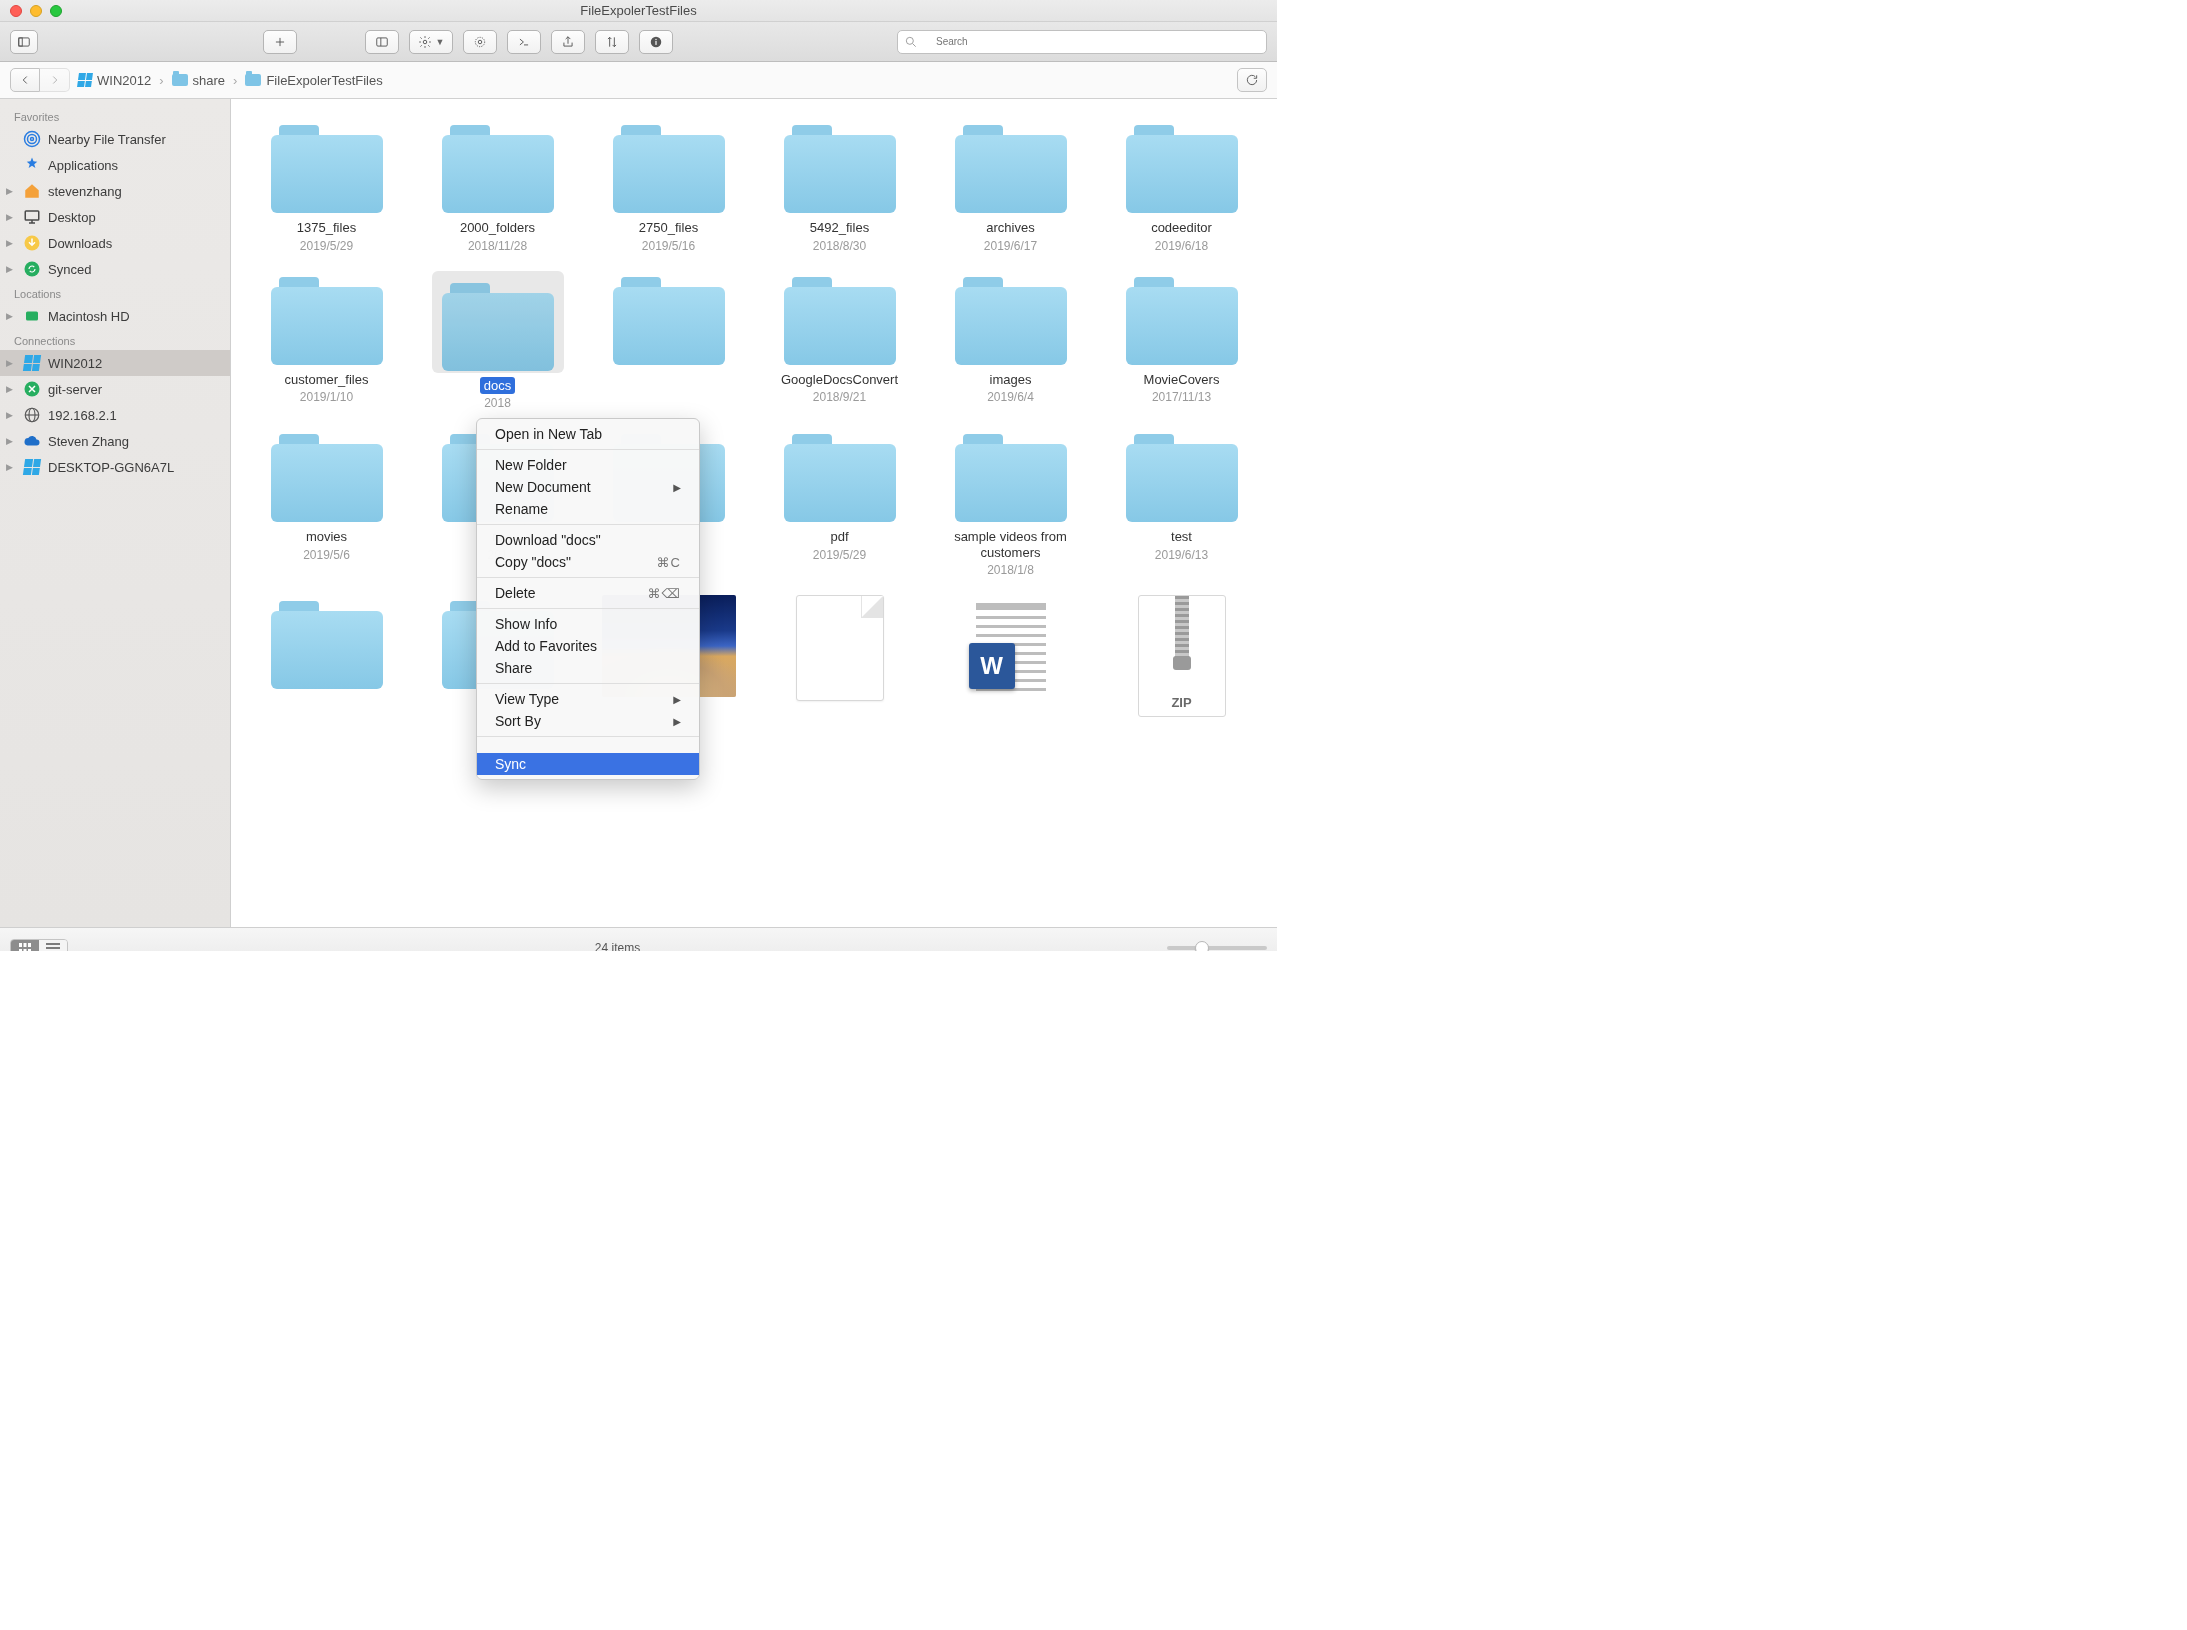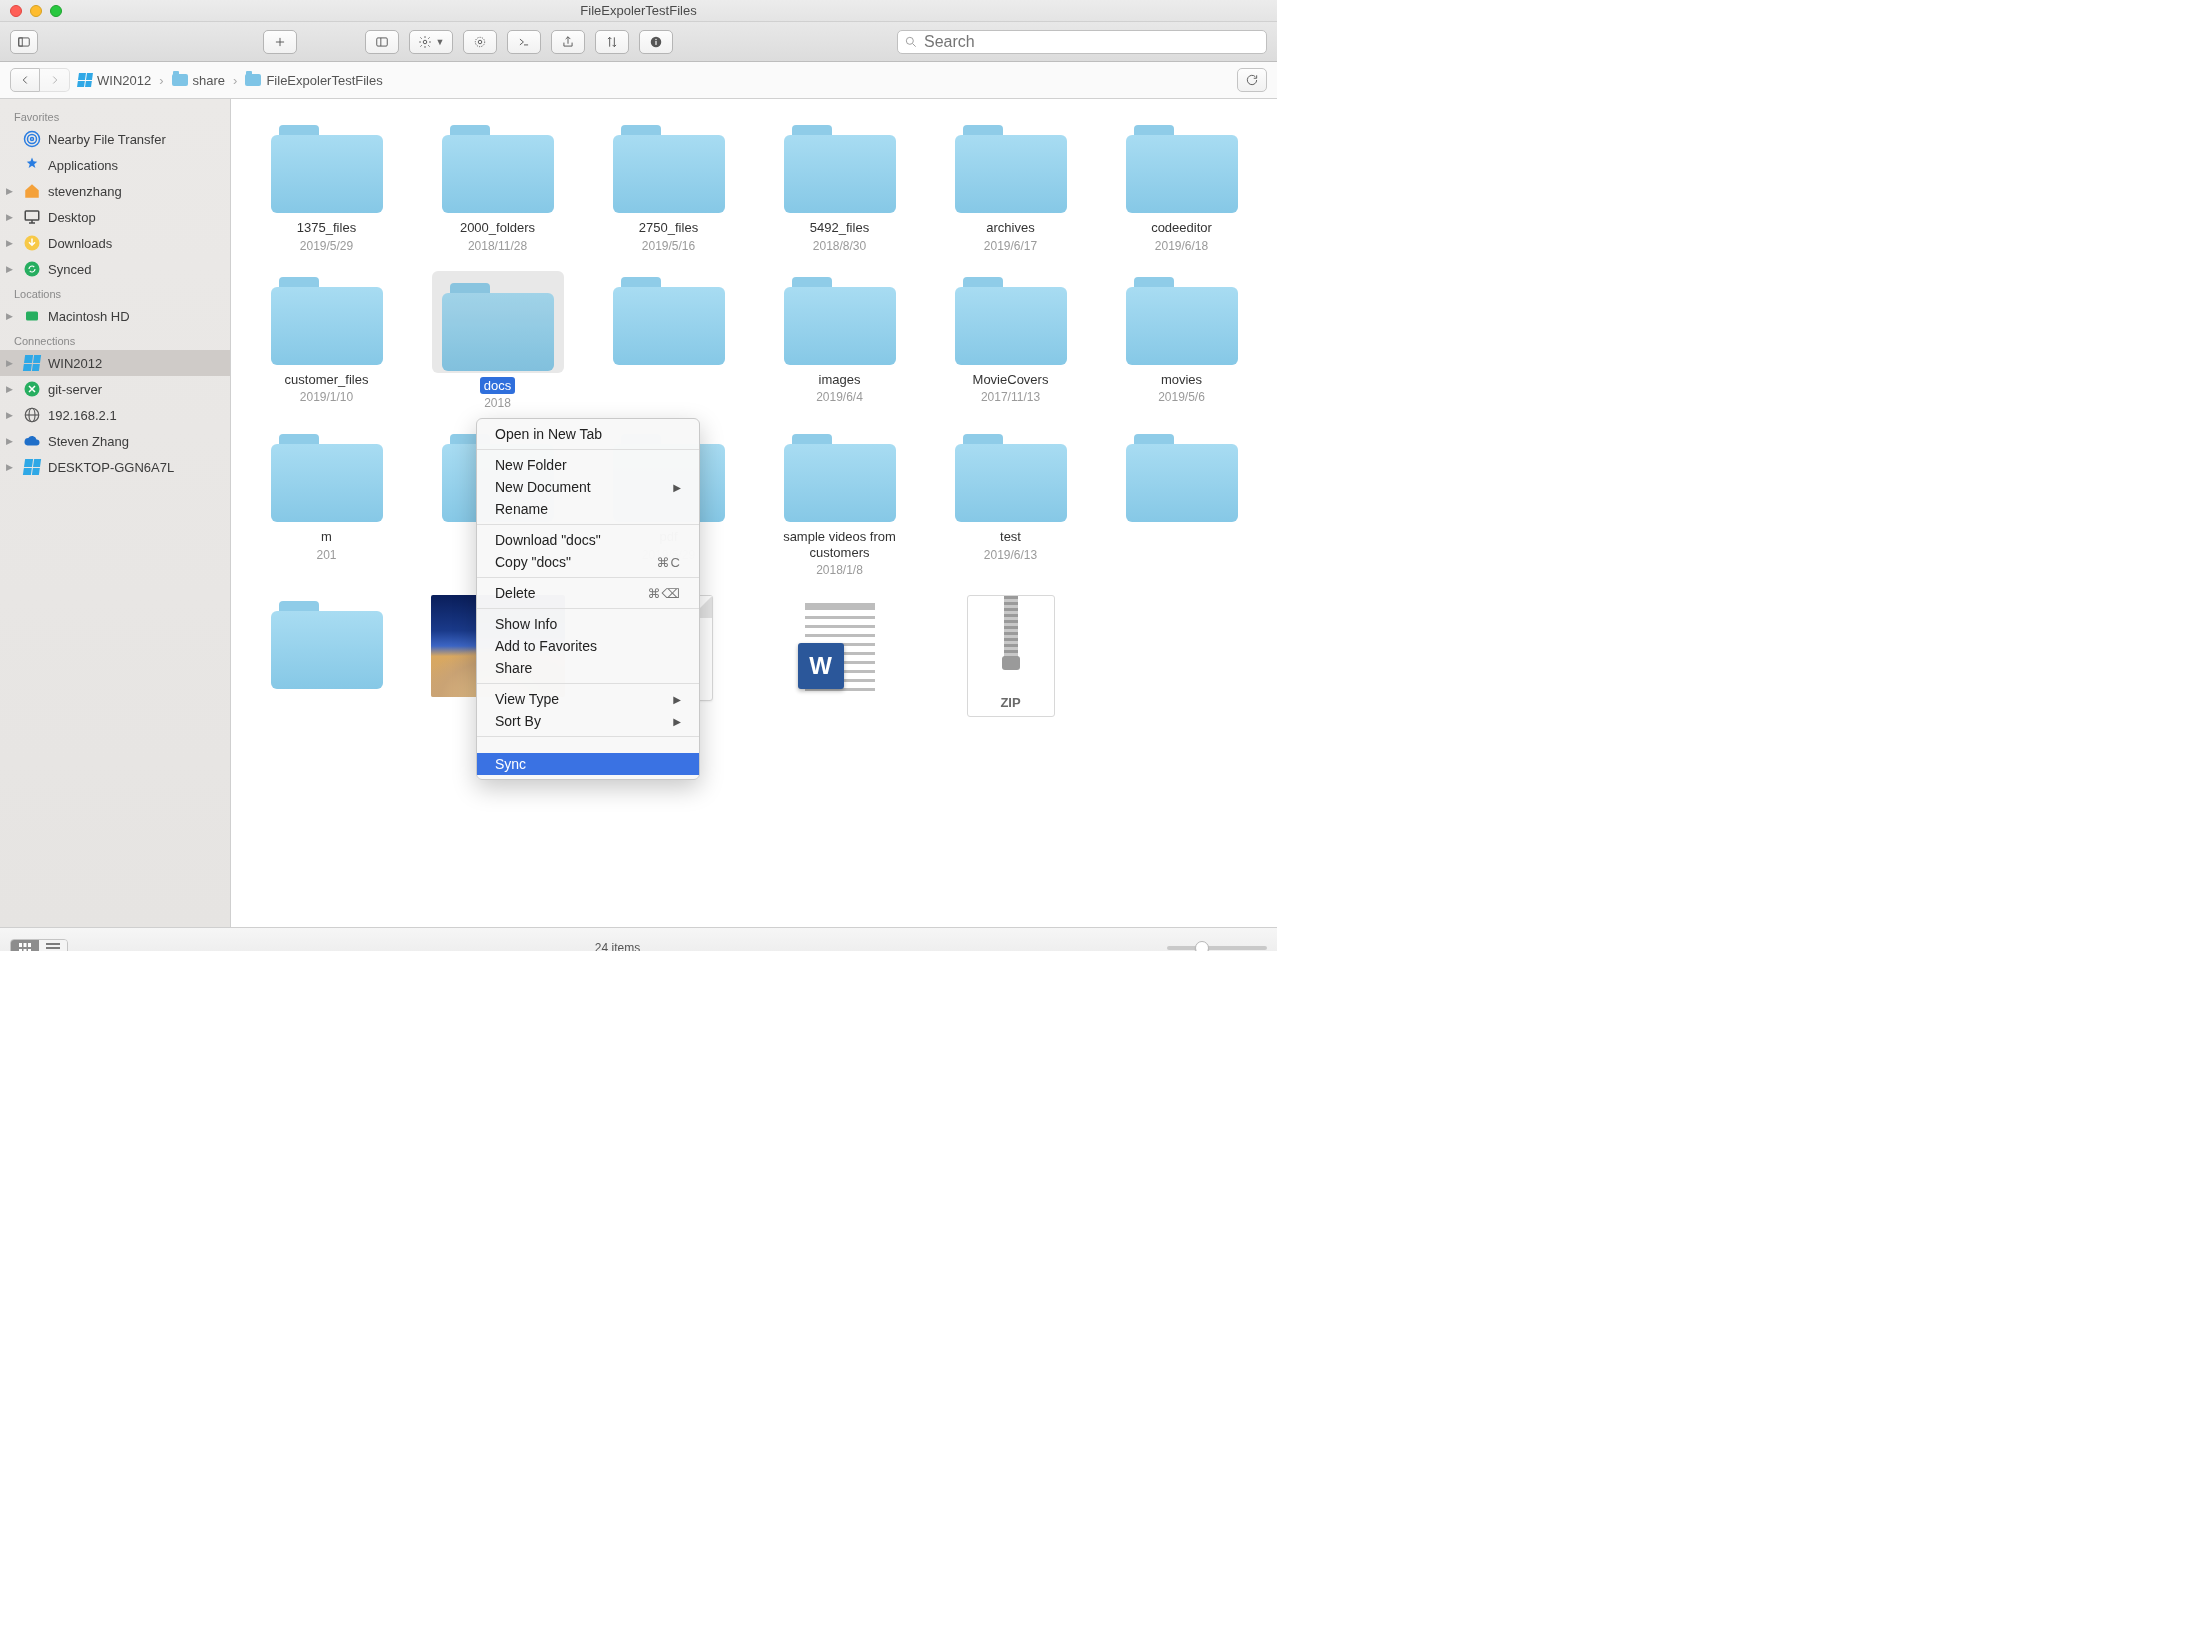--- a/index.html
+++ b/index.html
@@ -12,21 +12,21 @@
   .dot.red { background: #ff5f57; border:1px solid #e24640;}
   .dot.yellow { background: #febc2e; border:1px solid #d6a122;}
   .dot.green { background: #28c840; border:1px solid #1fa32f;}
   .title-text { position: absolute; left: 0; right: 0; text-align: center; font-size: 13px; color: #4a4a4a; }
 
   
   .toolbar { height: 40px; background: linear-gradient(#e8e8e8,#dcdcdc); border-bottom:1px solid #bdbdbd; display:flex; align-items:center; padding: 0 10px; gap:10px; }
   .tb-btn { height: 24px; min-width: 34px; border:1px solid #b5b5b5; border-radius:5px; background: linear-gradient(#fdfdfd,#f1f1f1); display:inline-flex; align-items:center; justify-content:center; color:#555; font-size:14px; }
   .toolbar-spacer { flex: 0 0 205px; }
   .search { flex:0 0 370px; height:24px; border:1px solid #c0c0c0; border-radius:5px; background:#fff; display:flex; align-items:center; padding:0 6px; gap:6px; color:#999;}
-  .search input { border:none; outline:none; flex:1; font-size:16px; background:transparent;}
+  .search input { border:none; outline:none; flex:1; font-size:10px; background:transparent;margin-left:12px;}
   .svg-icon { width:14px; height:14px; fill:none; stroke:#555; stroke-width:1.6;}
 
   
   .pathbar { height: 37px; background:#fafafa; border-bottom:1px solid #d0d0d0; display:flex; align-items:center; padding:0 10px; gap:8px;}
   .nav-arrow-group { display:flex;}
   .nav-arrow { width:30px; height:24px; border:1px solid #c4c4c4; background:linear-gradient(#fdfdfd,#f1f1f1); display:flex; align-items:center; justify-content:center; color:#888;}
   .nav-arrow:first-child{border-radius:5px 0 0 5px;}
   .nav-arrow:last-child{border-radius:0 5px 5px 0; border-left:none;}
   .crumbs { display:flex; align-items:center; gap:6px; font-size:13px; color:#555; flex:1;}
   .crumb { display:flex; align-items:center; gap:5px;}
@@ -404,20 +404,28 @@
           <div class="file-label">docs</div>
           <div class="file-date">2018</div>
         </div>
         <div class="file">
           <div class="folder-icon">
             <div class="tab"></div>
             <div class="body"></div>
           </div>
           <div class="file-label"></div>
           <div class="file-date"></div>
+        </div>
+        <div class="file">
+          <div class="folder-icon">
+            <div class="tab"></div>
+            <div class="body"></div>
+          </div>
+          <div class="file-label">GoogleDocsConvert</div>
+          <div class="file-date">2018/9/21</div>
         </div>
         <div class="file">
           <div class="folder-icon">
             <div class="tab"></div>
             <div class="body"></div>
           </div>
           <div class="file-label">images</div>
           <div class="file-date">2019/6/4</div>
         </div>
         <div class="file">

